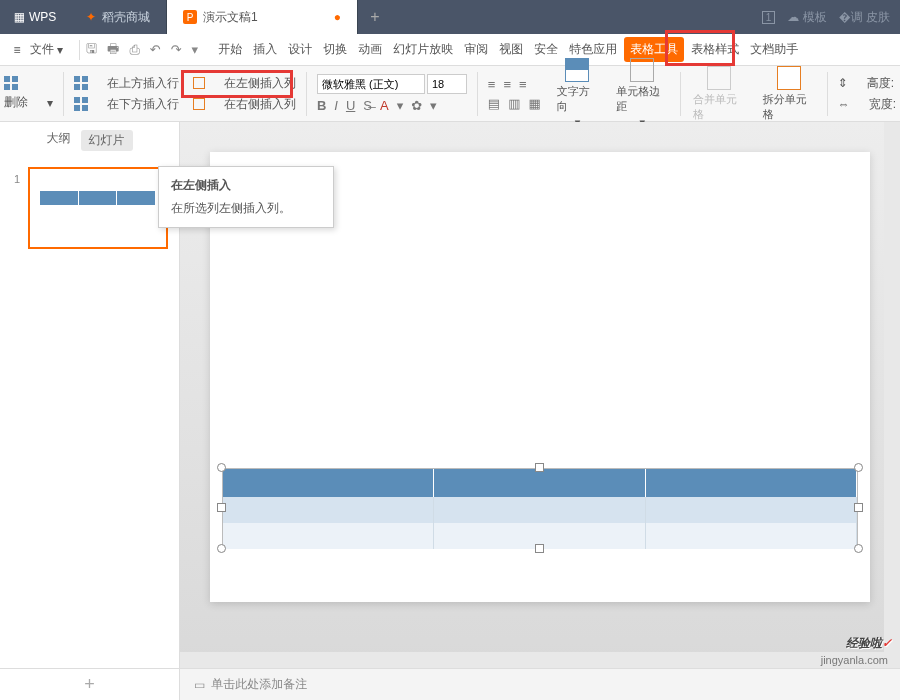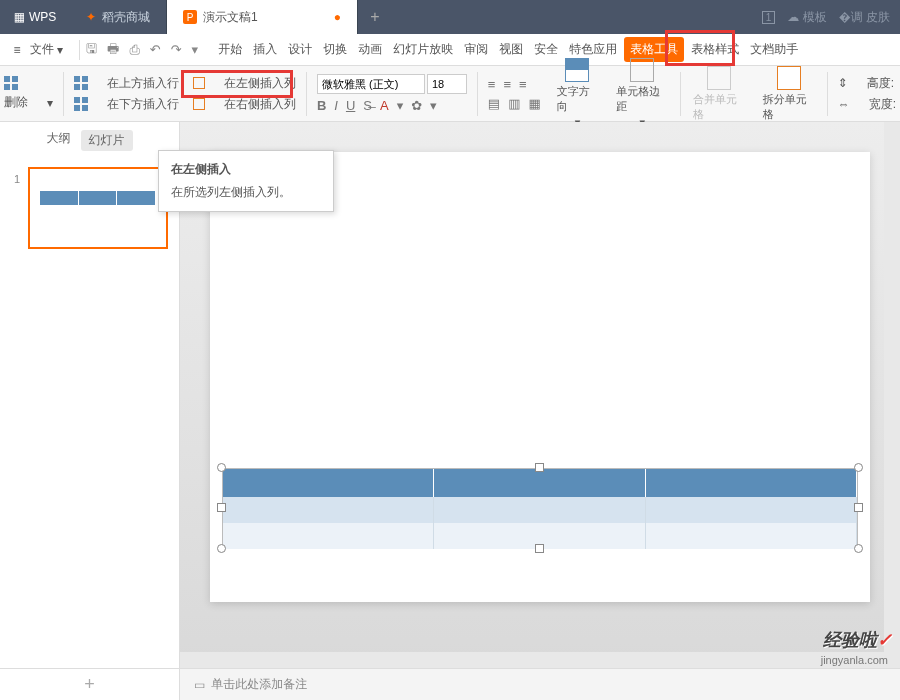--- a/index.html
+++ b/index.html
@@ -36,37 +36,37 @@
 .bigbtn { display:flex; flex-direction:column; align-items:center; gap:2px; padding:0 6px; font-size:11px; }
 .bigico { width:24px; height:24px; }
 .leftpane { position:absolute; top:122px; left:0; width:180px; bottom:32px; background:#fff; border-right:1px solid #ddd; }
 .pane-tabs { display:flex; justify-content:center; gap:10px; font-size:12px; padding:8px 0; color:#666; }
 .pane-tabs .act { background:#e8e8e8; border-radius:3px; padding:2px 8px; }
 .thumb { margin:8px 14px; }
 .thumb .num { font-size:11px; color:#888; float:left; margin-top:6px; }
 .thumb .slide { margin-left:14px; width:140px; height:82px; border:2px solid #ff6a00; background:#fff; padding:22px 10px; }
 .thumb .tbl { width:100%; height:14px; display:flex; }
 .thumb .tbl div { flex:1; background:#5b8db8; border-right:1px solid #fff; }
-.tooltip { position:absolute; top:150px; left:158px; width:176px; background:#fff; border:1px solid #ccc; box-shadow:2px 2px 6px rgba(0,0,0,0.15); padding:10px 12px; font-size:12px; color:#555; z-index:10; }
+.tooltip { position:absolute; top:166px; left:158px; width:176px; background:#fff; border:1px solid #ccc; box-shadow:2px 2px 6px rgba(0,0,0,0.15); padding:10px 12px; font-size:12px; color:#555; z-index:10; }
 .tooltip .tt-title { font-weight:bold; margin-bottom:6px; }
 .canvas { position:absolute; top:122px; left:180px; right:0; bottom:32px; background:linear-gradient(#ededed,#d9d9d9); overflow:hidden; }
 .slide-main { position:absolute; top:30px; left:30px; width:660px; height:450px; background:#fff; box-shadow:0 2px 8px rgba(0,0,0,0.15); }
 .sel-table { position:absolute; top:316px; left:12px; width:636px; height:80px; }
 .sel-table .tbl2 { width:100%; height:100%; border:1px solid #bbb; }
 .sel-table .hdr { height:28px; display:flex; }
 .sel-table .hdr div { flex:1; background:#5b8db8; border-right:1px solid #fff; }
 .sel-table .row { height:26px; display:flex; }
 .sel-table .row div { flex:1; border-right:1px solid #d0dce6; }
 .sel-table .r1 div { background:#d6e3ef; }
 .sel-table .r2 div { background:#ecf2f8; }
 .handle { width:9px; height:9px; background:#fff; border:1px solid #888; position:absolute; }
 .handle.c { border-radius:50%; }
 .notes { position:absolute; left:180px; right:0; bottom:0; height:32px; background:#f4f4f4; border-top:1px solid #ddd; font-size:12px; color:#888; display:flex; align-items:center; padding:0 14px; gap:6px; }
 .addslide { position:absolute; left:0; bottom:0; width:180px; height:32px; background:#fff; border-top:1px solid #ddd; border-right:1px solid #ddd; display:flex; align-items:center; justify-content:center; color:#aaa; font-size:18px; }
-.watermark { position:absolute; right:8px; bottom:16px; font-size:18px; font-weight:bold; color:#444; font-style:italic; text-shadow:1px 1px #fff; }
+.watermark { position:absolute; right:8px; bottom:16px; font-size:12px; font-weight:bold; color:#444; font-style:italic; text-shadow:1px 1px #fff; }
 .watermark .chk { color:#e53935; }
 .wm-sub { position:absolute; right:12px; bottom:2px; font-size:11px; color:#777; }
 .scrollbar-v { position:absolute; right:0; top:0; bottom:0; width:16px; background:#e8e8e8; }
 .scrollbar-h { position:absolute; left:0; right:16px; bottom:0; height:16px; background:#e8e8e8; }
 </style>
 </head>
 <body>
 
 <div class="titlebar">
   <div class="wps-logo">

